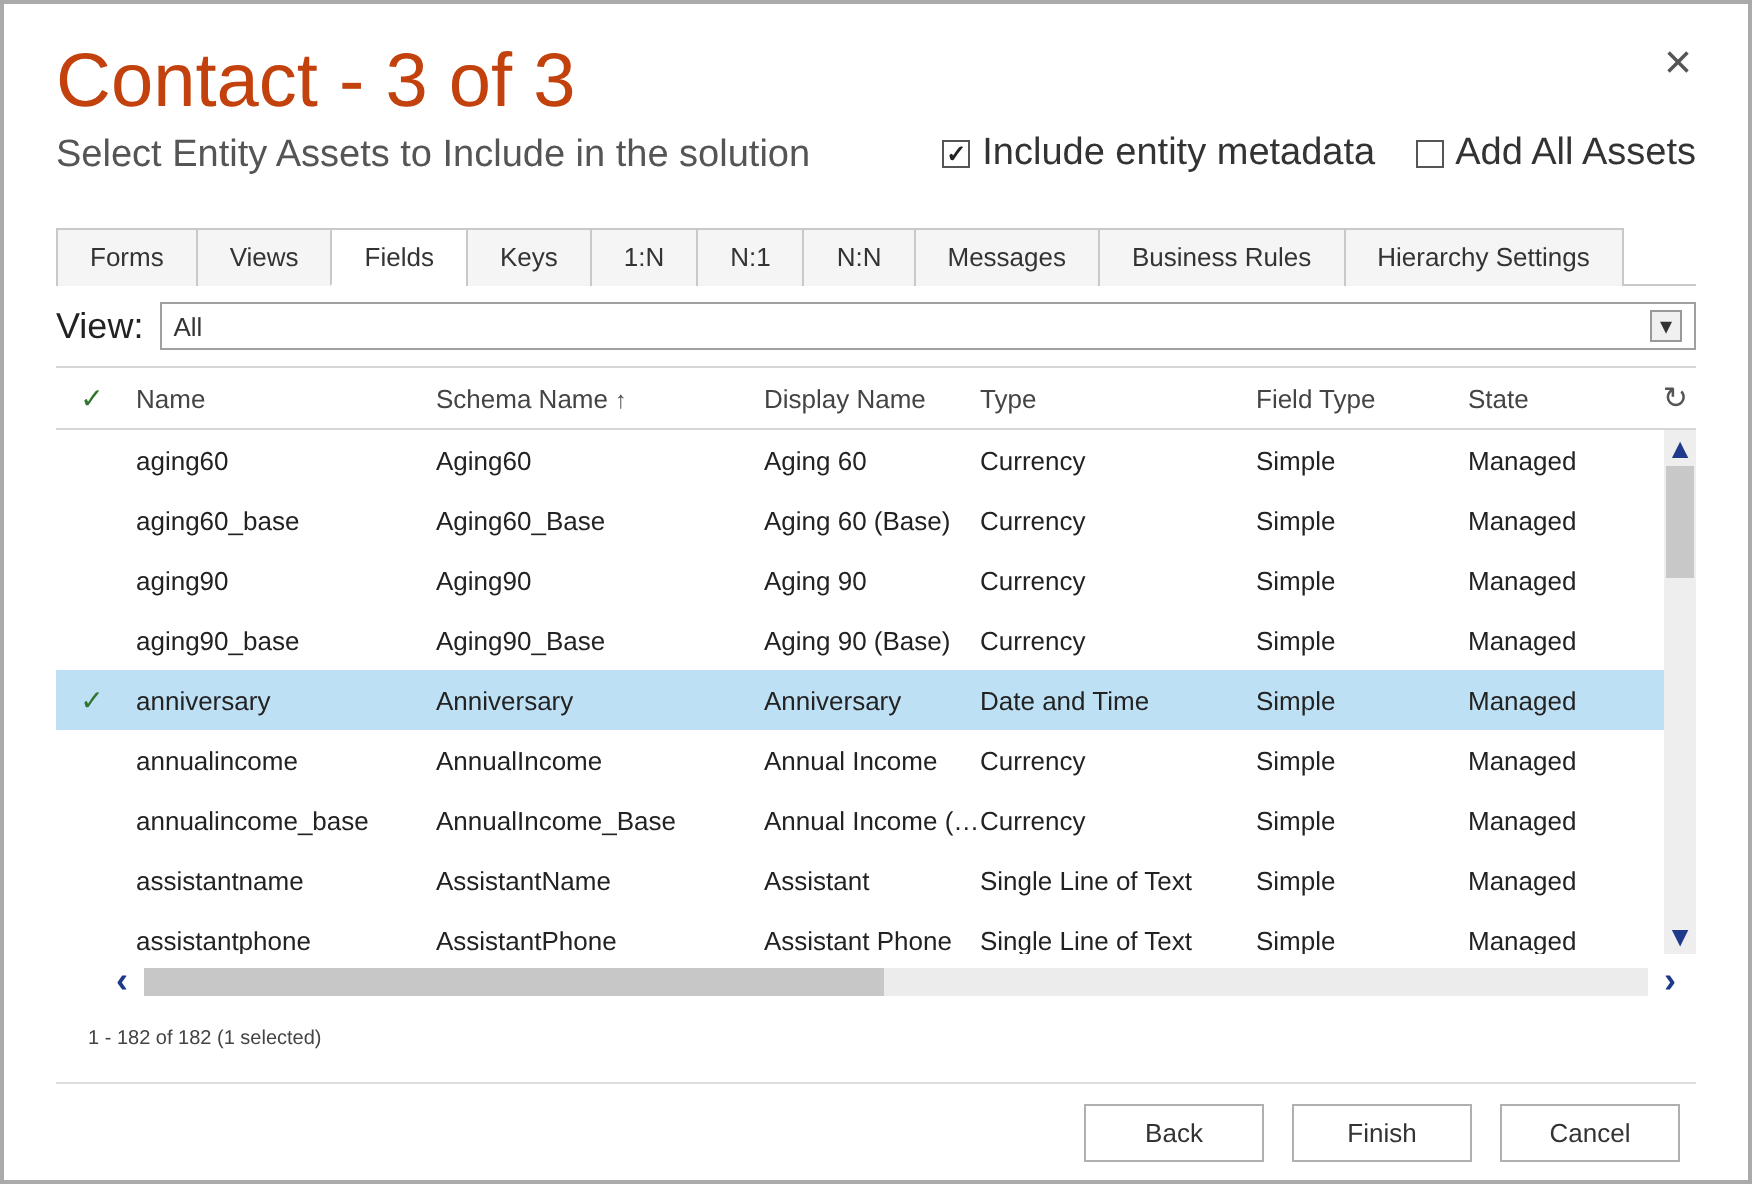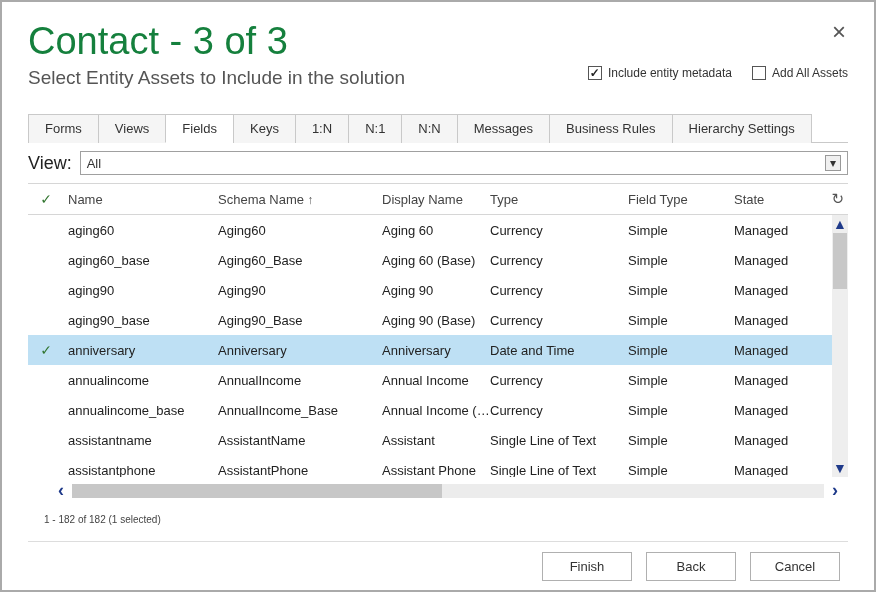--- a/index.html
+++ b/index.html
@@ -24,38 +24,38 @@
       right: 28px;
       font-size: 24px;
       line-height: 1;
       color: #555;
       cursor: pointer;
       user-select: none;
     }
     .title {
       font-size: 38px;
       font-weight: 300;
-      color: #15803d;
+      color: #c2410c;
       margin-bottom: 4px;
     }
     .subtitle {
       font-size: 19px;
       color: #555;
       margin-bottom: 18px;
     }
     .top-row {
       display: flex;
       align-items: flex-start;
       justify-content: space-between;
     }
     .options-row {
       display: flex;
       gap: 20px;
       align-items: center;
-      font-size: 12px;
+      font-size: 19px;
       color: #333;
       padding-top: 46px;
     }
     .opt { display: inline-flex; align-items: center; gap: 6px; cursor: pointer; }
     .chk {
       width: 14px; height: 14px; border: 1px solid #555; display: inline-flex; align-items: center; justify-content: center;
       font-size: 12px; line-height: 1;
     }
     .chk.checked::after { content: "✓"; font-weight: bold; color: #222; }
     .tabs {
@@ -341,17 +341,17 @@
       <span class="arrow">‹</span>
       <div class="track">
         <div class="thumb"></div>
       </div>
       <span class="arrow">›</span>
     </div>
     <div class="status-row">1 - 182 of 182 (1 selected)</div>
   </div>
 
   <div class="btn-row">
+    <div class="btn">Back</div>
     <div class="btn">Finish</div>
-    <div class="btn">Back</div>
     <div class="btn">Cancel</div>
   </div>
 </div>
 
 </body></html>

